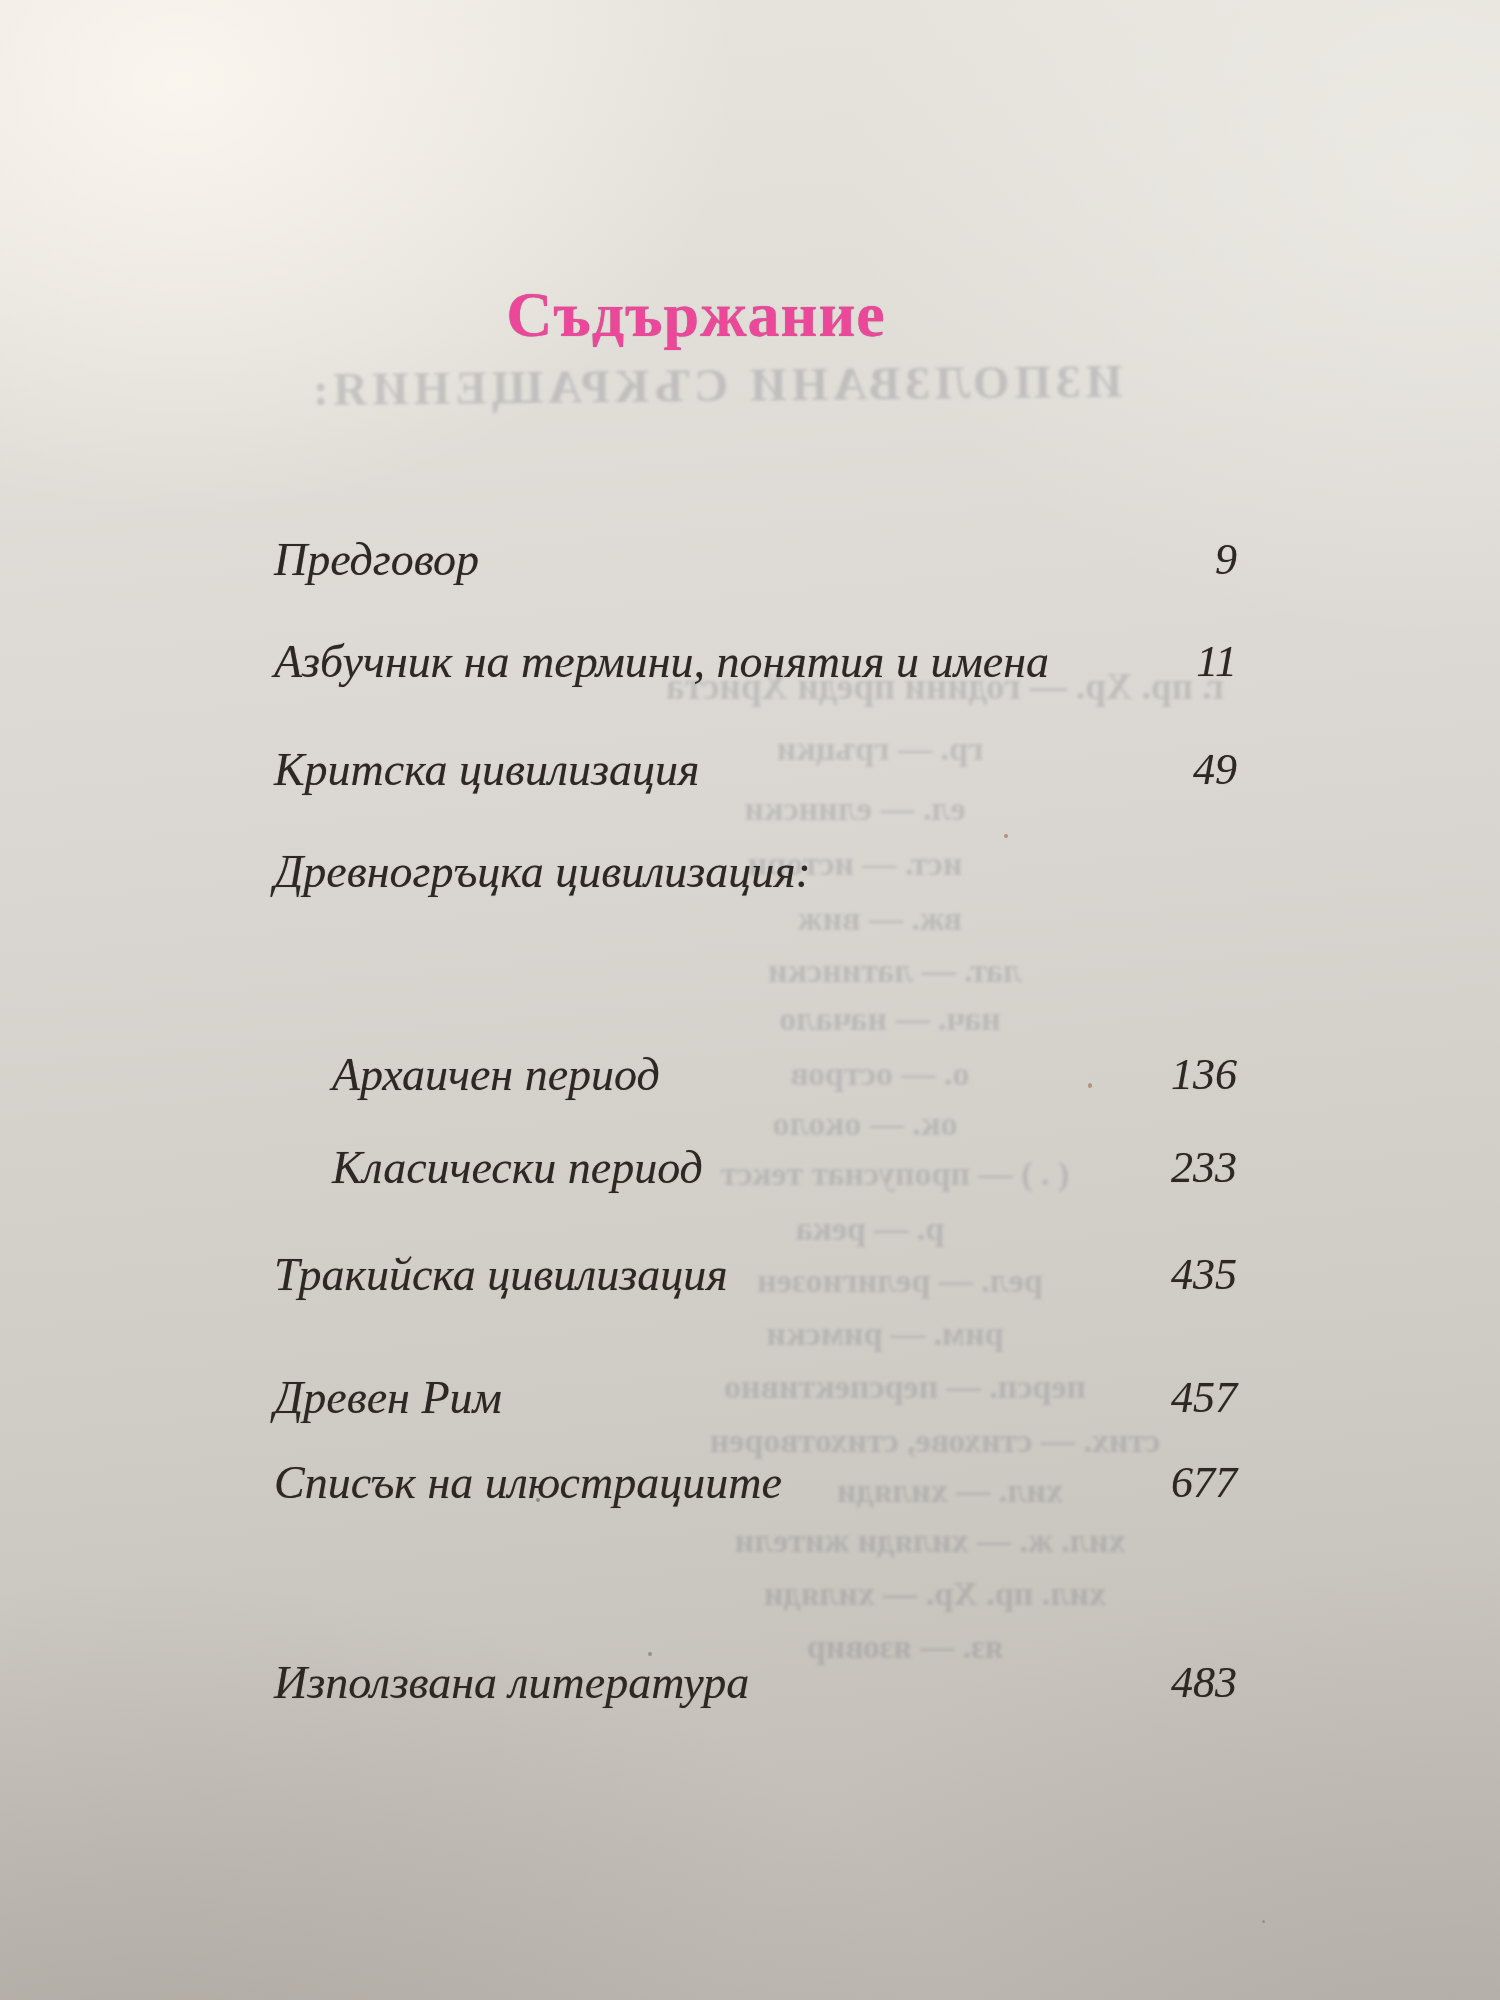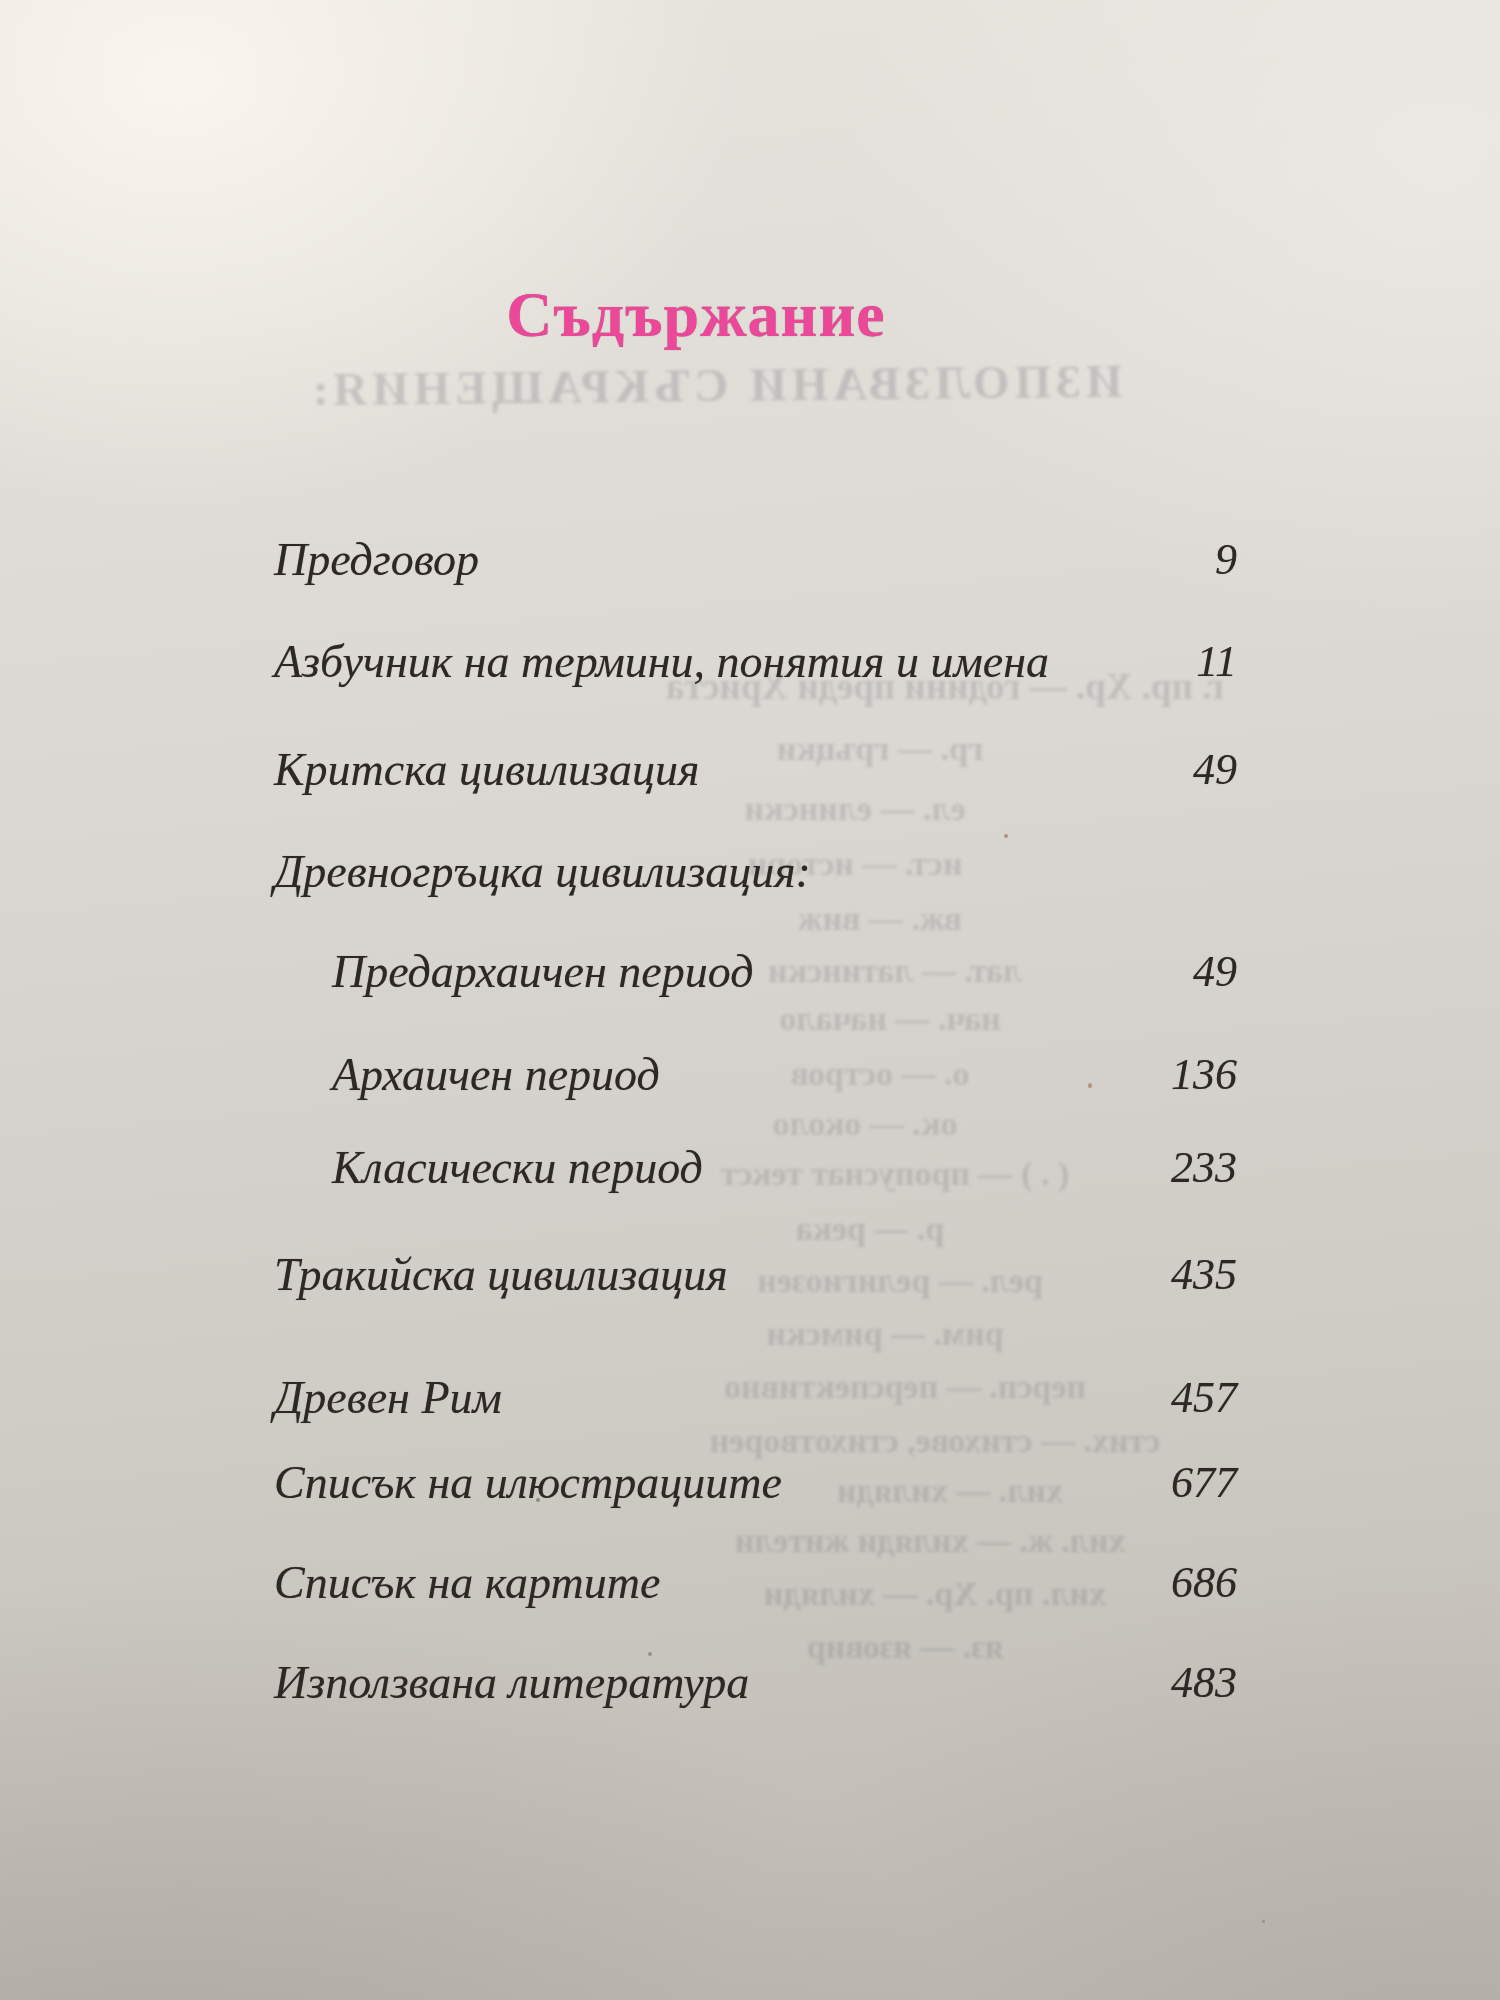--- a/index.html
+++ b/index.html
@@ -86,48 +86,40 @@
     <span class="toc-page">11</span>
   </div>
     <div class="toc-row" style="top: 210px;">
     <span class="toc-label">Критска цивилизация</span>
     <span class="toc-page">49</span>
   </div>
     <div class="toc-row" style="top: 312px;">
     <span class="toc-label">Древногръцка цивилизация:</span>
     <span class="toc-page"></span>
   </div>
-    <div class="toc-row indent" style="top: 412px;">
-    <span class="toc-label">Предархаичен период</span>
-    <span class="toc-page">49</span>
-  </div>
     <div class="toc-row indent" style="top: 515px;">
     <span class="toc-label">Архаичен период</span>
     <span class="toc-page">136</span>
   </div>
     <div class="toc-row indent" style="top: 608px;">
     <span class="toc-label">Класически период</span>
     <span class="toc-page">233</span>
   </div>
     <div class="toc-row" style="top: 715px;">
     <span class="toc-label">Тракийска цивилизация</span>
     <span class="toc-page">435</span>
   </div>
     <div class="toc-row" style="top: 838px;">
     <span class="toc-label">Древен Рим</span>
     <span class="toc-page">457</span>
   </div>
     <div class="toc-row" style="top: 923px;">
     <span class="toc-label">Списък на илюстрациите</span>
     <span class="toc-page">677</span>
   </div>
-    <div class="toc-row" style="top: 1023px;">
-    <span class="toc-label">Списък на картите</span>
-    <span class="toc-page">686</span>
-  </div>
     <div class="toc-row" style="top: 1123px;">
     <span class="toc-label">Използвана литература</span>
     <span class="toc-page">483</span>
   </div>
   </div>
 
 <div class="speck" style="left:1004px;top:834px;width:4px;height:4px;background:rgba(146,90,62,0.55);"></div>
 <div class="speck" style="left:1088px;top:1083px;width:4px;height:5px;background:rgba(150,92,60,0.55);"></div>
 <div class="speck" style="left:536px;top:1498px;width:4px;height:4px;background:rgba(70,64,58,0.45);"></div>
 <div class="speck" style="left:648px;top:1652px;width:4px;height:4px;background:rgba(70,64,58,0.40);"></div>

